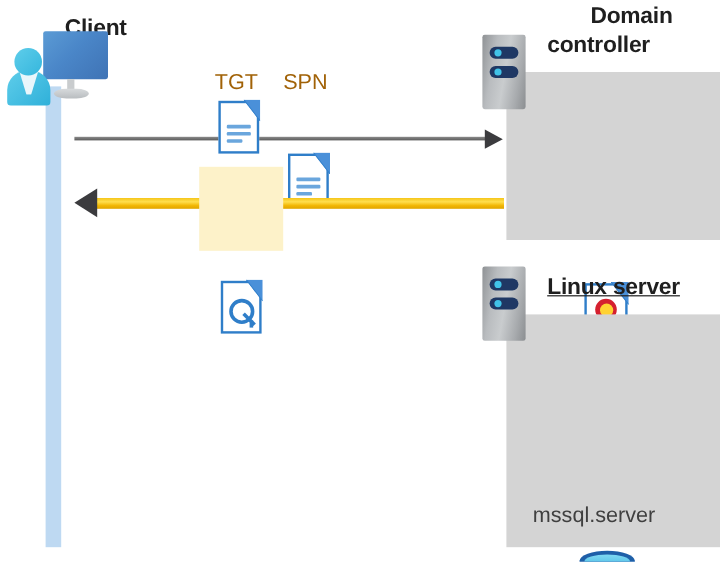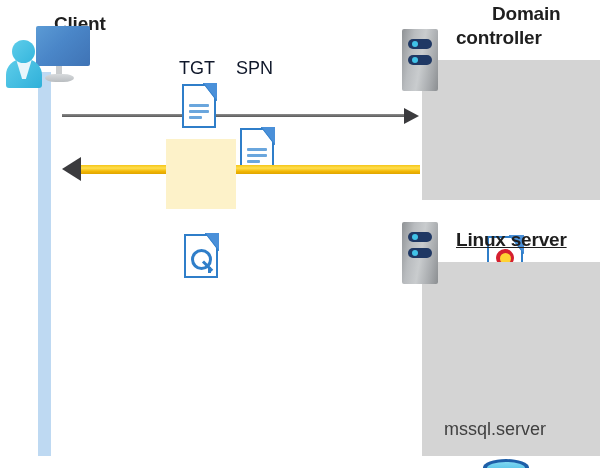--- a/index.html
+++ b/index.html
@@ -3,21 +3,21 @@
 <meta charset="utf-8">
 <style>
   html,body{margin:0;padding:0;background:#ffffff;}
   body{width:600px;height:468px;position:relative;overflow:hidden;
        font-family:"Liberation Sans","DejaVu Sans",sans-serif;}
 
   .abs{position:absolute;}
 
   
   .title{font-weight:bold;color:#1f1f1f;font-size:19px;line-height:23px;letter-spacing:-.2px;}
-  .doclabel{color:#0f172a;font-size:18px;line-height:20px;}
+  .doclabel{color:#a16207;font-size:18px;line-height:20px;}
   .filelabel{color:#404040;font-size:18px;line-height:22px;}
 
   
   #client-lifeline{left:38px;top:72px;width:13px;height:384px;background:#bed9f2;}
 
   
   #client-icon{left:6px;top:26px;width:84px;height:62px;}
   .monitor-screen{position:absolute;left:30px;top:0;width:54px;height:40px;border-radius:2px;
      background:linear-gradient(135deg,#5b9bd5 0%,#4a86c8 45%,#3f73b5 100%);}
   .monitor-neck{position:absolute;left:50px;top:40px;width:6px;height:10px;background:#c9ccce;}

